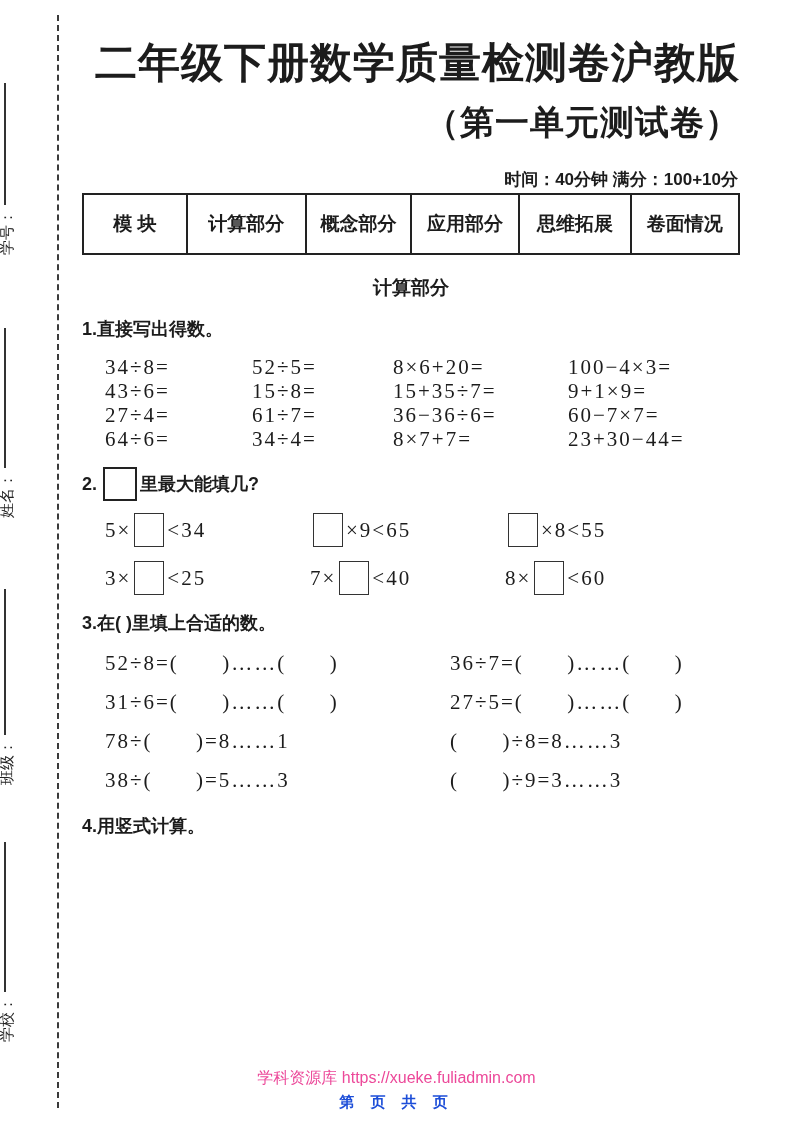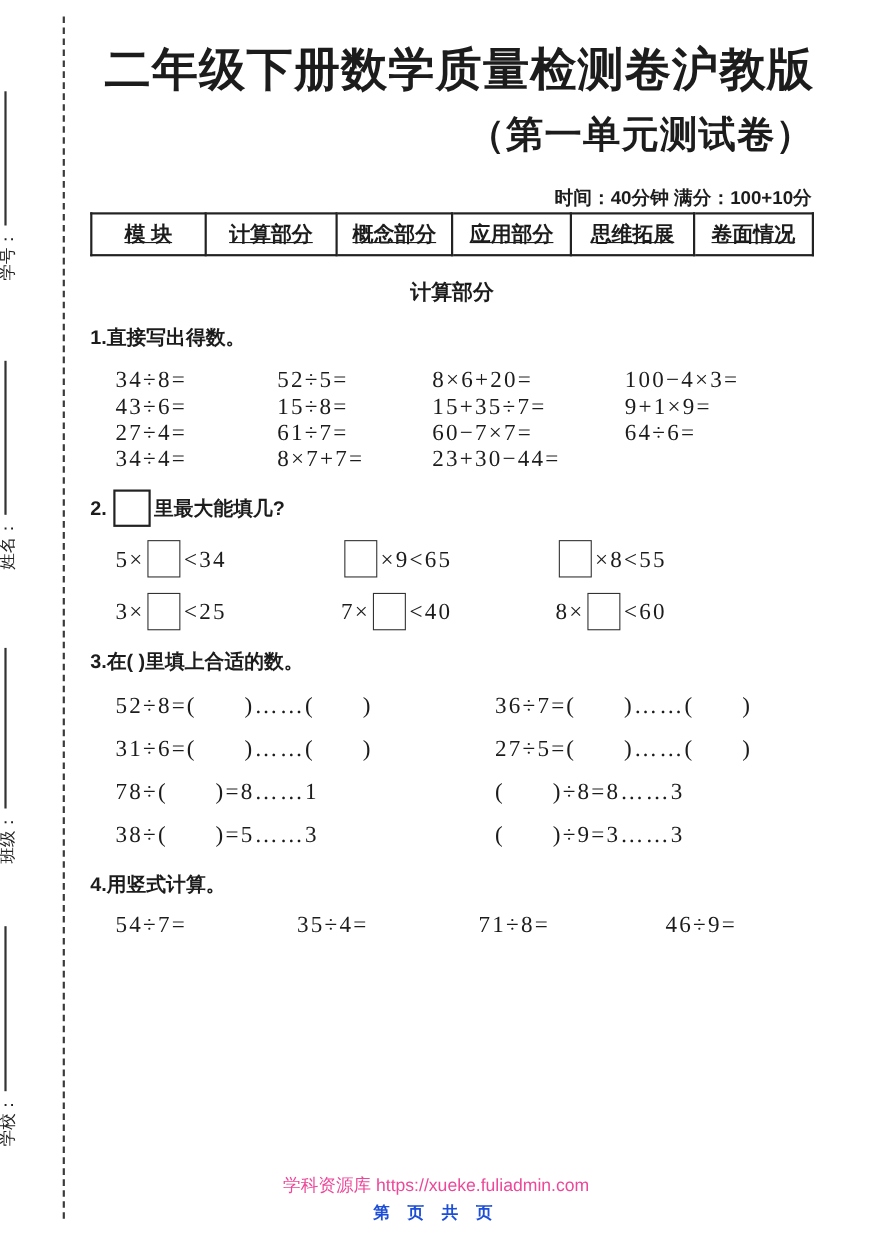--- a/index.html
+++ b/index.html
@@ -47,21 +47,21 @@
     font-family: "Liberation Sans", sans-serif;
     font-size: 17px; font-weight: 700;
   }
 
   table.score { width: 100%; border-collapse: collapse; table-layout: fixed; }
   table.score td {
     border: 2px solid #222; text-align: center;
     font-family: "Liberation Sans", sans-serif;
     font-size: 19px; font-weight: 700;
   }
-  table.score tr:nth-child(1) td { height: 38px; text-decoration: underline; }
+  table.score tr:nth-child(1) td { height: 60px; }
   table.score tr:nth-child(2) td { height: 47px; }
 
   .section-title {
     margin-top: 20px; text-align: center;
     font-family: "Liberation Sans", sans-serif;
     font-size: 19px; font-weight: 800;
   }
   .q-heading {
     margin-top: 16px;
     font-family: "Liberation Sans", sans-serif;
@@ -166,20 +166,21 @@
       <span class="eq">34÷8=</span>
       <span class="eq">52÷5=</span>
       <span class="eq">8×6+20=</span>
       <span class="eq">100−4×3=</span>
       <span class="eq">43÷6=</span>
       <span class="eq">15÷8=</span>
       <span class="eq">15+35÷7=</span>
       <span class="eq">9+1×9=</span>
       <span class="eq">27÷4=</span>
       <span class="eq">61÷7=</span>
+      <span class="eq">36−36÷6=</span>
       <span class="eq">60−7×7=</span>
       <span class="eq">64÷6=</span>
       <span class="eq">34÷4=</span>
       <span class="eq">8×7+7=</span>
       <span class="eq">23+30−44=</span>
     </div>
 
     <div class="q-heading q2-heading">
       <span>2.</span>
       <span class="h-box"></span>
@@ -224,26 +225,20 @@
       <span class="eq">36÷7=(      )……(      )</span>
       <span class="eq">31÷6=(      )……(      )</span>
       <span class="eq">27÷5=(      )……(      )</span>
       <span class="eq">78÷(      )=8……1</span>
       <span class="eq">(      )÷8=8……3</span>
       <span class="eq">38÷(      )=5……3</span>
       <span class="eq">(      )÷9=3……3</span>
     </div>
 
     <div class="q-heading" style="margin-top:22px;">4.用竖式计算。</div>
-    <div class="q4-row">
-      <span class="eq">54÷7=</span>
-      <span class="eq">35÷4=</span>
-      <span class="eq">71÷8=</span>
-      <span class="eq">46÷9=</span>
-    </div>
   </div>
 
   <div class="footer">
     <div class="source">学科资源库 https://xueke.fuliadmin.com</div>
     <div class="page-info">第 页 共 页</div>
   </div>
 
 </div>
 
 </body></html>

